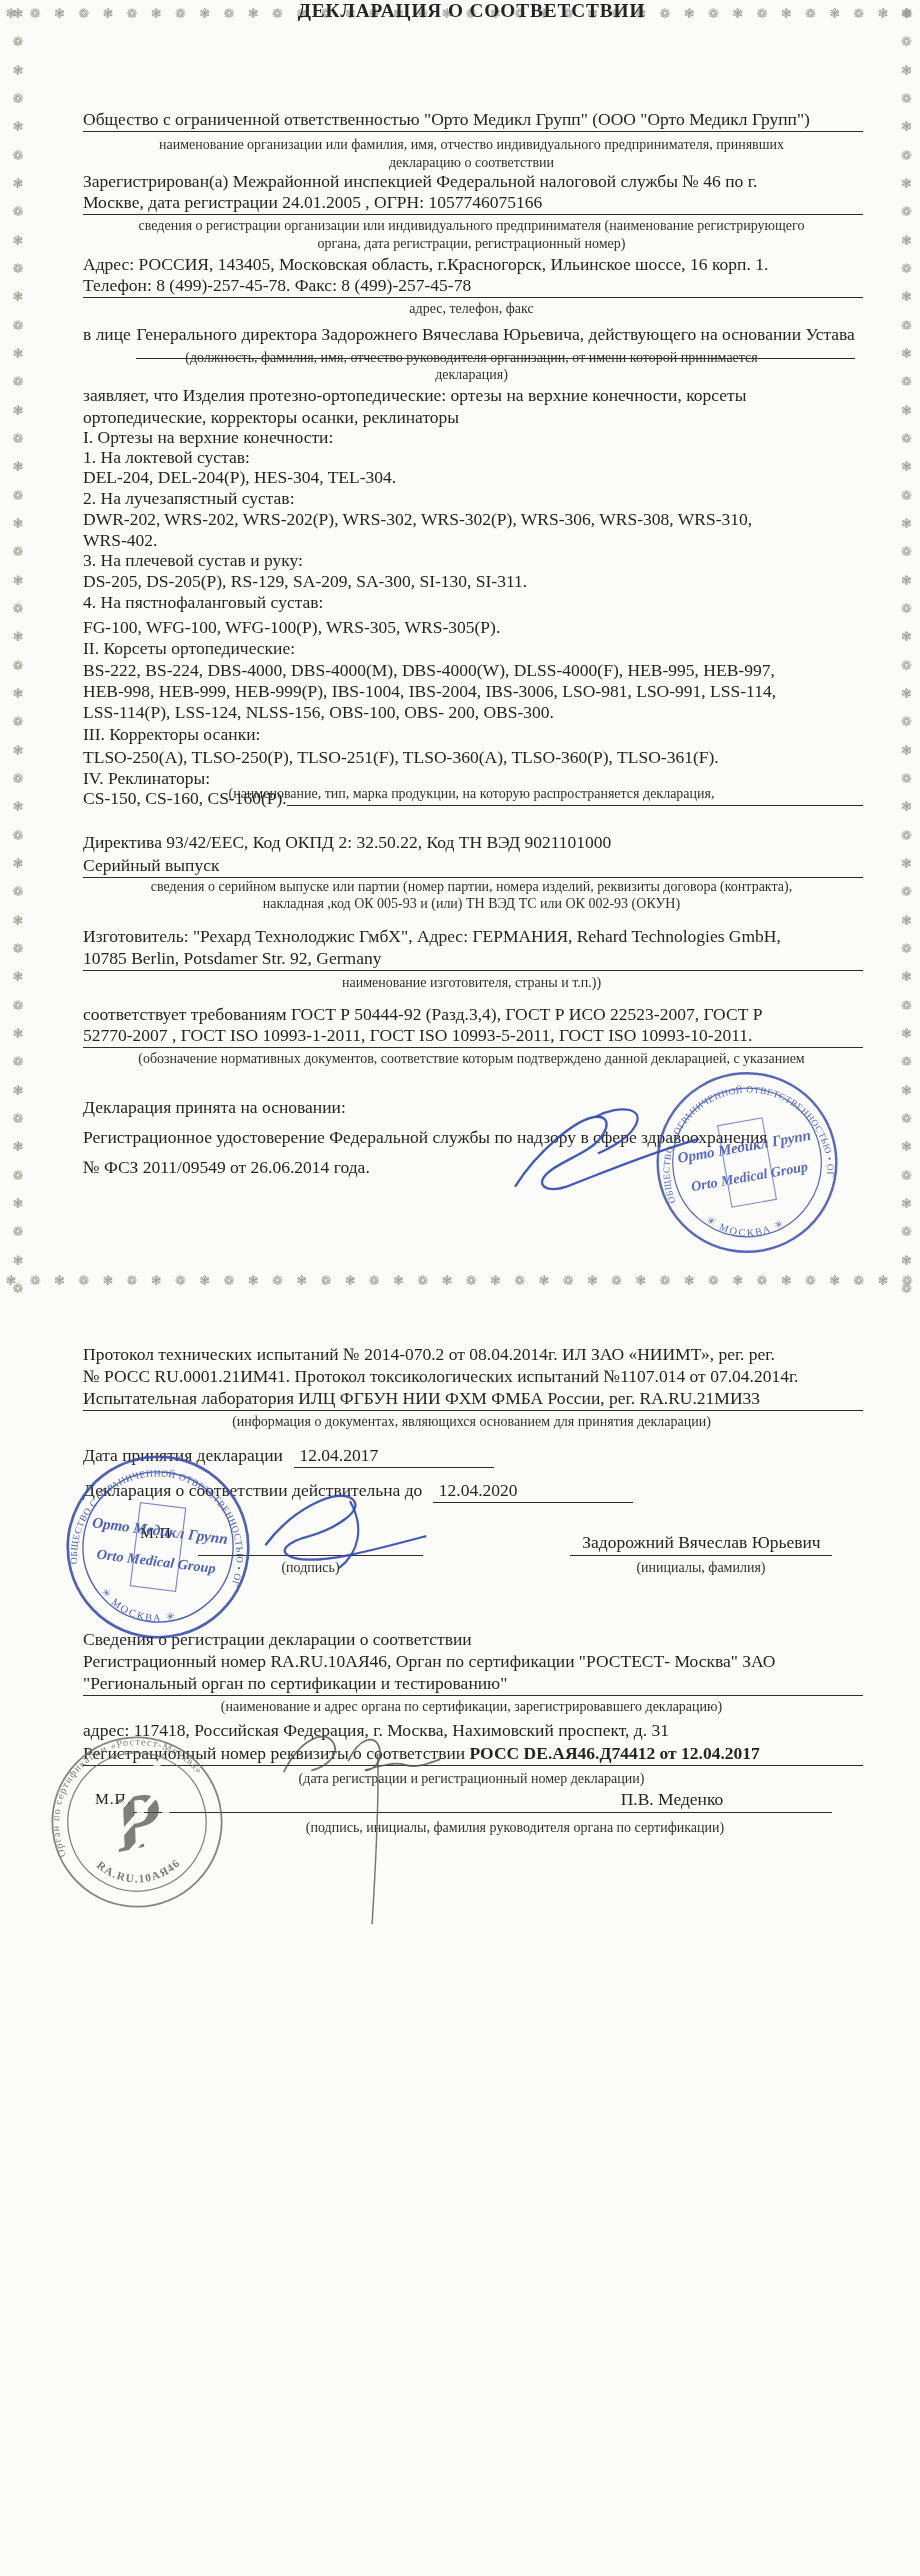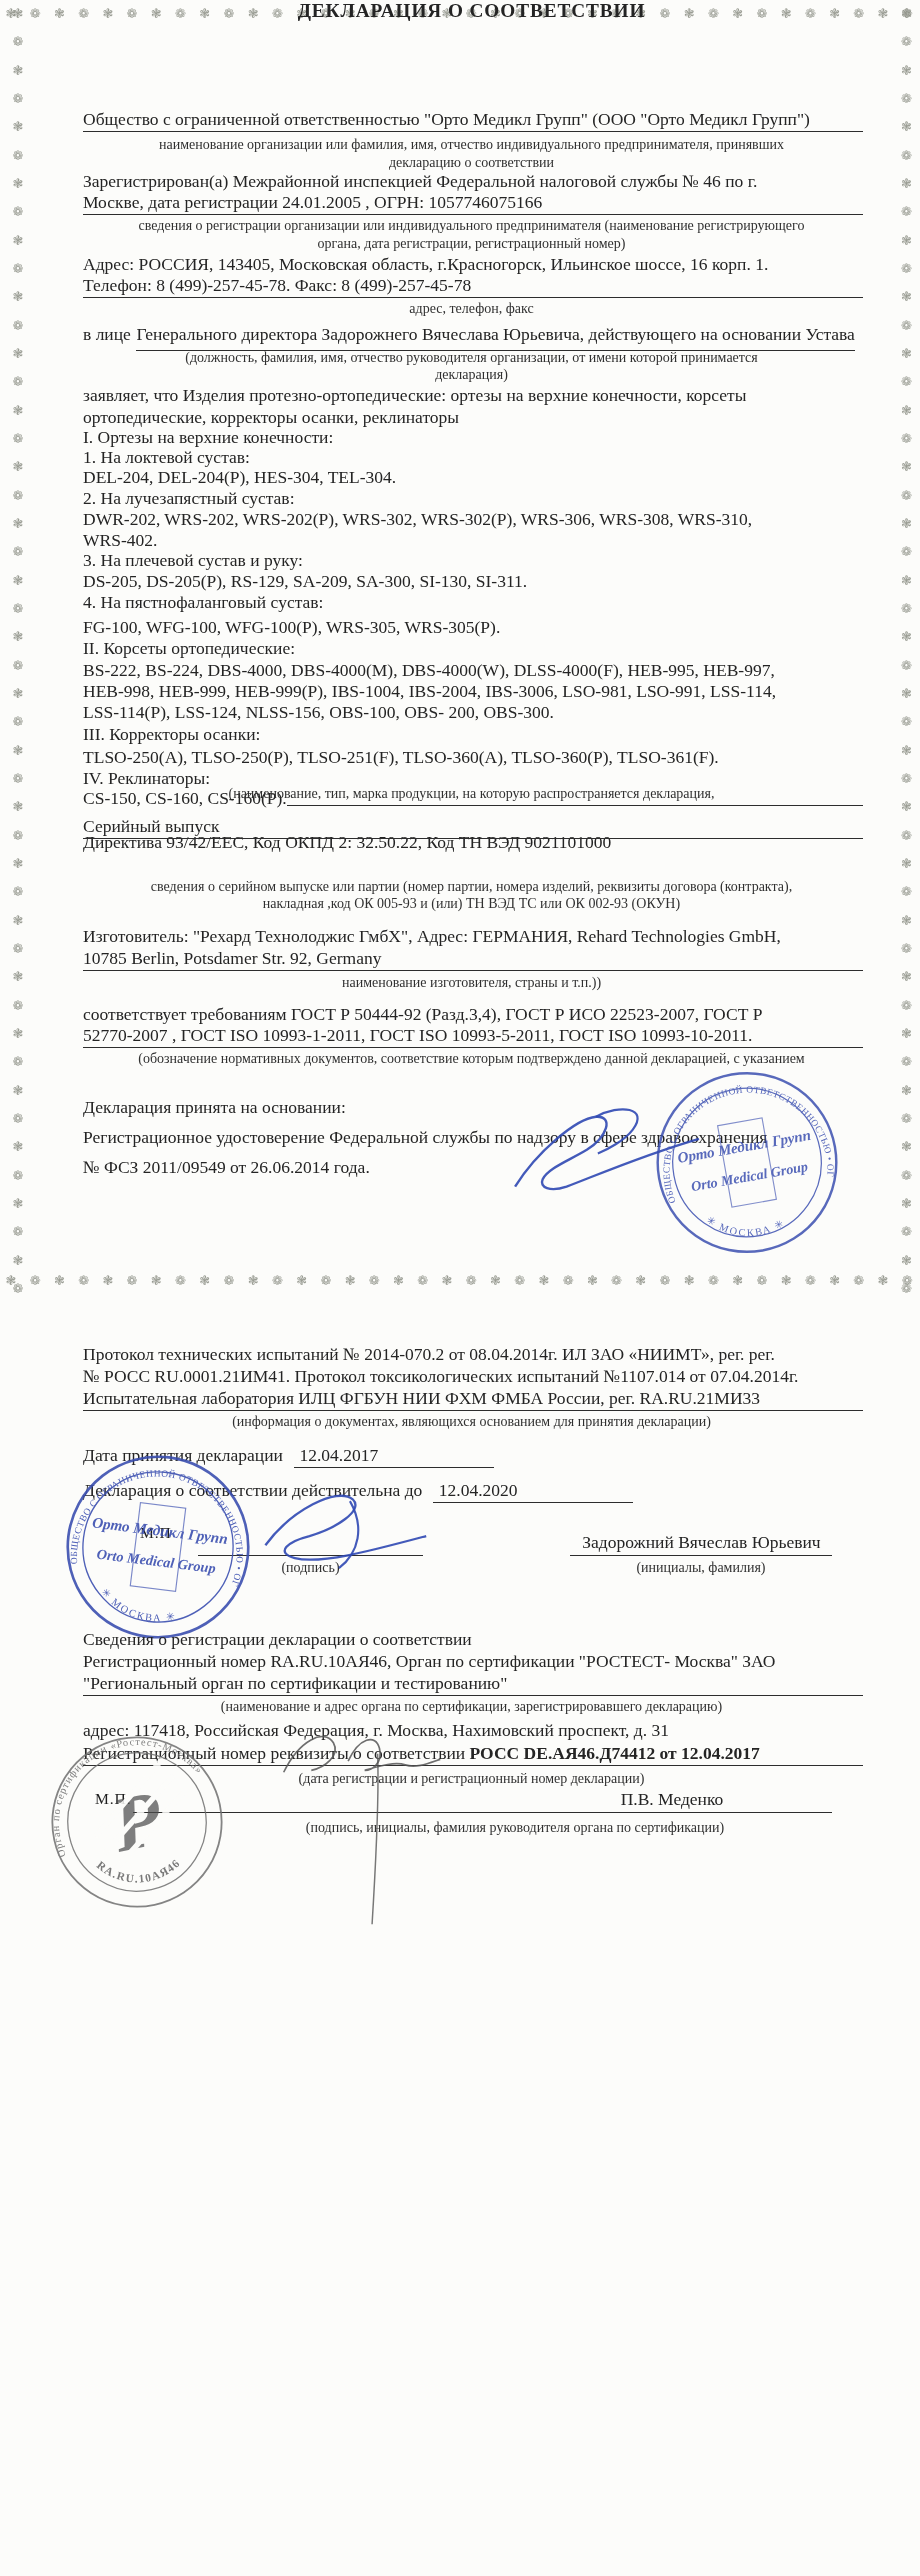--- a/index.html
+++ b/index.html
@@ -5,21 +5,21 @@
   html,body{margin:0;padding:0;background:#ffffff;}
   .page{position:relative;width:920px;height:2576px;background:#fcfcfa;
         font-family:"Liberation Serif", serif;color:#242424;overflow:hidden;}
   .title{position:absolute;left:83px;width:777px;text-align:center;font-weight:bold;
          font-size:19.3px;letter-spacing:0.9px;white-space:nowrap;}
   .line{position:absolute;left:83px;width:780px;font-size:17.5px;line-height:1.12;
         white-space:nowrap;color:#242424;}
   .caption{position:absolute;left:83px;width:777px;text-align:center;font-size:14px;
            color:#303030;white-space:nowrap;}
   .u{border-bottom:1.5px solid #2d2d2d;padding-bottom:1.8px;}
-  .us{border-bottom:1.5px solid #2d2d2d;padding-bottom:6px;}
+  .us{border-bottom:1.5px solid #2d2d2d;padding-bottom:14px;}
   .fill-row{display:flex;}
   .fill{flex:1;border-bottom:1.5px solid #2d2d2d;margin-bottom:2.8px;}
   .rule{position:absolute;border-top:1.5px solid #2d2d2d;height:0;}
   .date-value{display:inline-block;min-width:189px;border-bottom:1.5px solid #2d2d2d;
               margin-left:11px;padding:0 5.5px 1.8px 5.5px;}
   .mp{position:absolute;font-size:15.6px;color:#1e1e1e;letter-spacing:0.9px;}
   .num{font-weight:bold;}
   .intro{margin-right:5.5px;}
   .border-h{position:absolute;left:5.5px;width:909px;height:20px;overflow:hidden;
             white-space:nowrap;color:#8f9288;font-size:13px;letter-spacing:4.6px;
@@ -77,21 +77,21 @@
   <div class="line" style="top:703px">LSS-114(P), LSS-124, NLSS-156, OBS-100, OBS- 200, OBS-300.</div>
   <div class="line" style="top:725px">III. Корректоры осанки:</div>
   <div class="line" style="top:748px">TLSO-250(A), TLSO-250(P), TLSO-251(F), TLSO-360(A), TLSO-360(P), TLSO-361(F).</div>
   <div class="line" style="top:769px">IV. Реклинаторы:</div>
   <div class="line fill-row" style="top:789px">
     <span>CS-150, CS-160, CS-160(P).</span>
     <span class="fill"></span>
   </div>
   <div class="caption" style="top:786px">(наименование, тип, марка продукции, на которую распространяется декларация,</div>
   <div class="line" style="top:833px">Директива 93/42/ЕЕС, Код ОКПД 2:  32.50.22, Код ТН ВЭД 9021101000</div>
-  <div class="line u" style="top:817px">Серийный выпуск</div>
+  <div class="line u" style="top:856px">Серийный выпуск</div>
   <div class="caption" style="top:879px">сведения о серийном выпуске или партии (номер партии, номера изделий, реквизиты договора (контракта),</div>
   <div class="caption" style="top:896px">накладная ,код ОК 005-93 и (или) ТН ВЭД ТС или ОК 002-93 (ОКУН)</div>
 
   <div class="line" style="top:927px">Изготовитель: "Рехард Технолоджис ГмбХ", Адрес: ГЕРМАНИЯ, Rehard Technologies GmbH,</div>
   <div class="line u" style="top:949px">10785 Berlin, Potsdamer Str. 92, Germany</div>
   <div class="caption" style="top:975px">наименование изготовителя, страны и т.п.))</div>
 
   <div class="line" style="top:1005px">соответствует требованиям ГОСТ Р 50444-92 (Разд.3,4), ГОСТ Р ИСО 22523-2007, ГОСТ Р</div>
   <div class="line u" style="top:1026px">52770-2007 , ГОСТ  ISO 10993-1-2011,  ГОСТ ISO 10993-5-2011, ГОСТ  ISO 10993-10-2011.</div>
   <div class="caption" style="top:1051px">(обозначение нормативных документов, соответствие которым подтверждено данной декларацией, с указанием</div>

